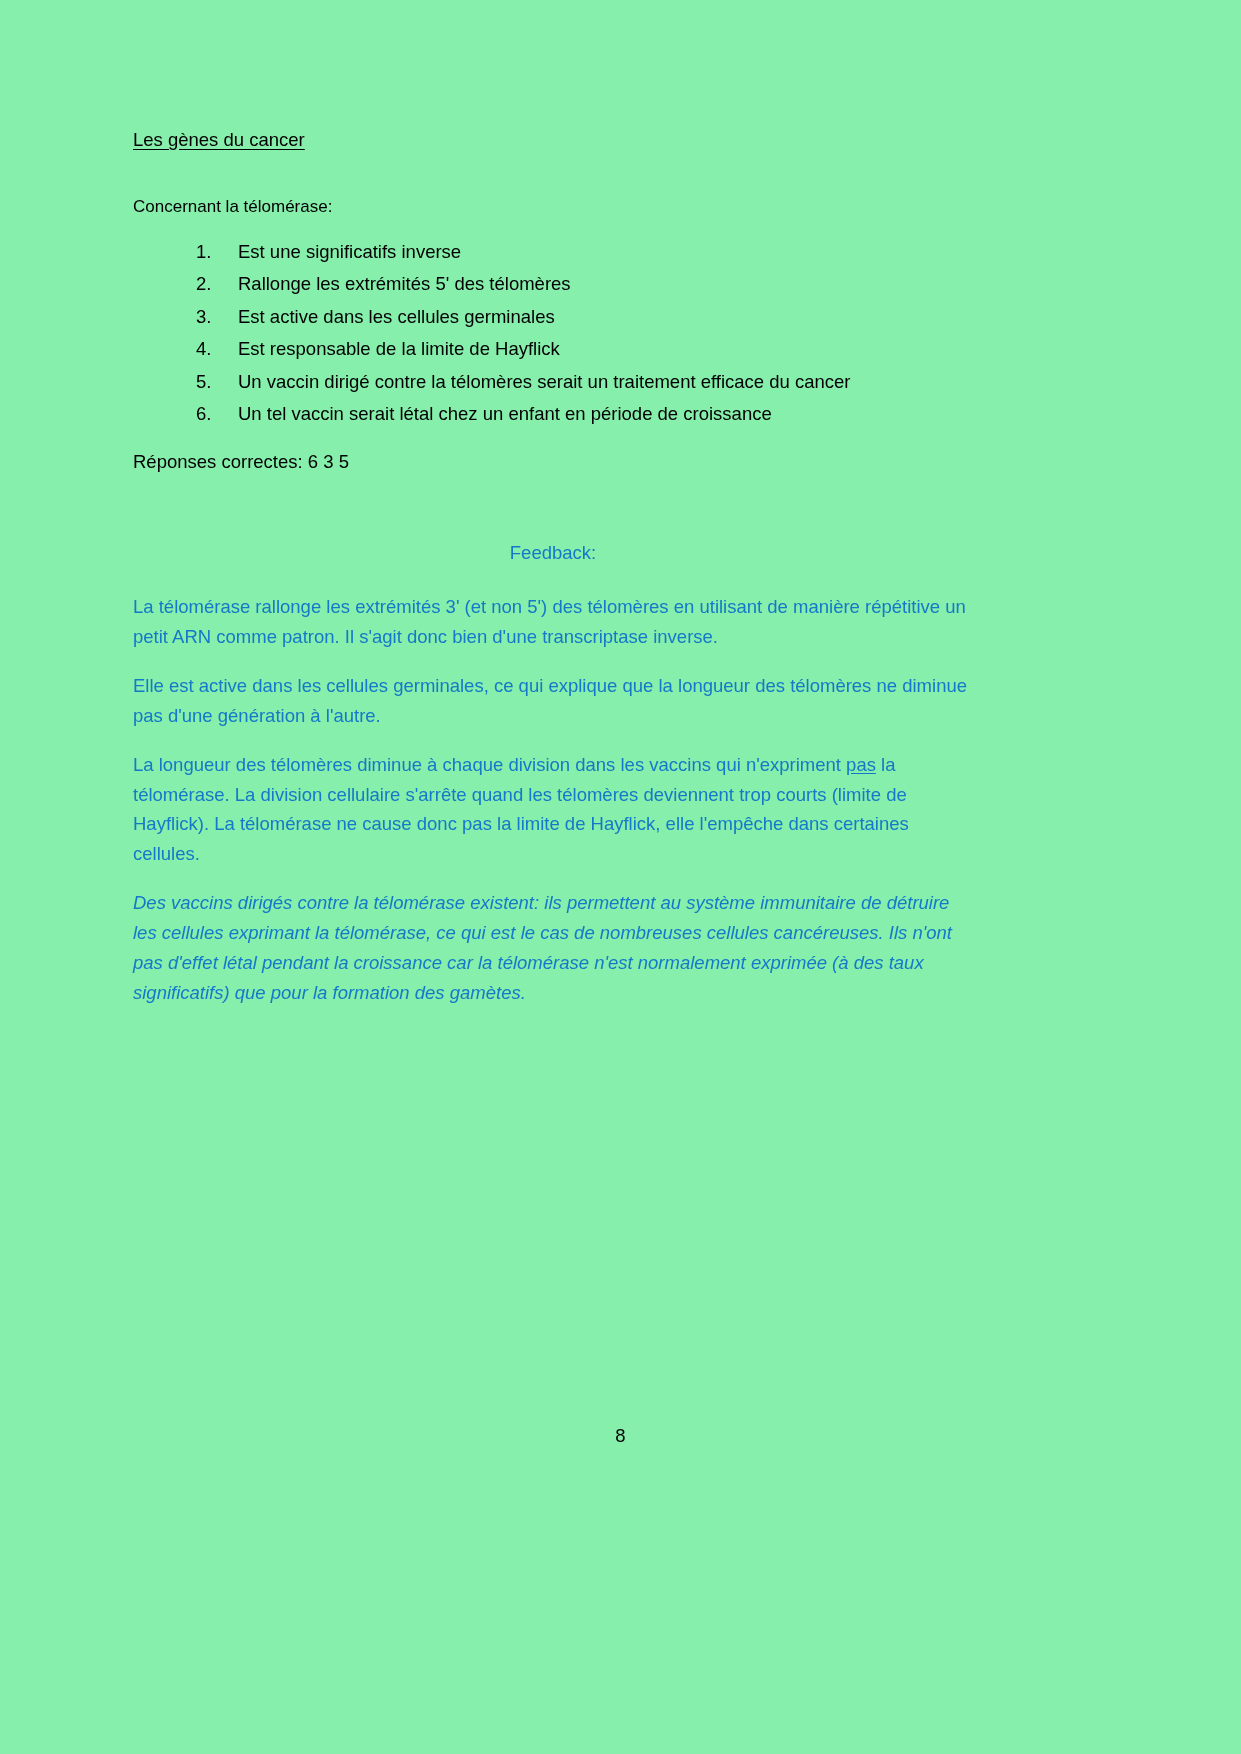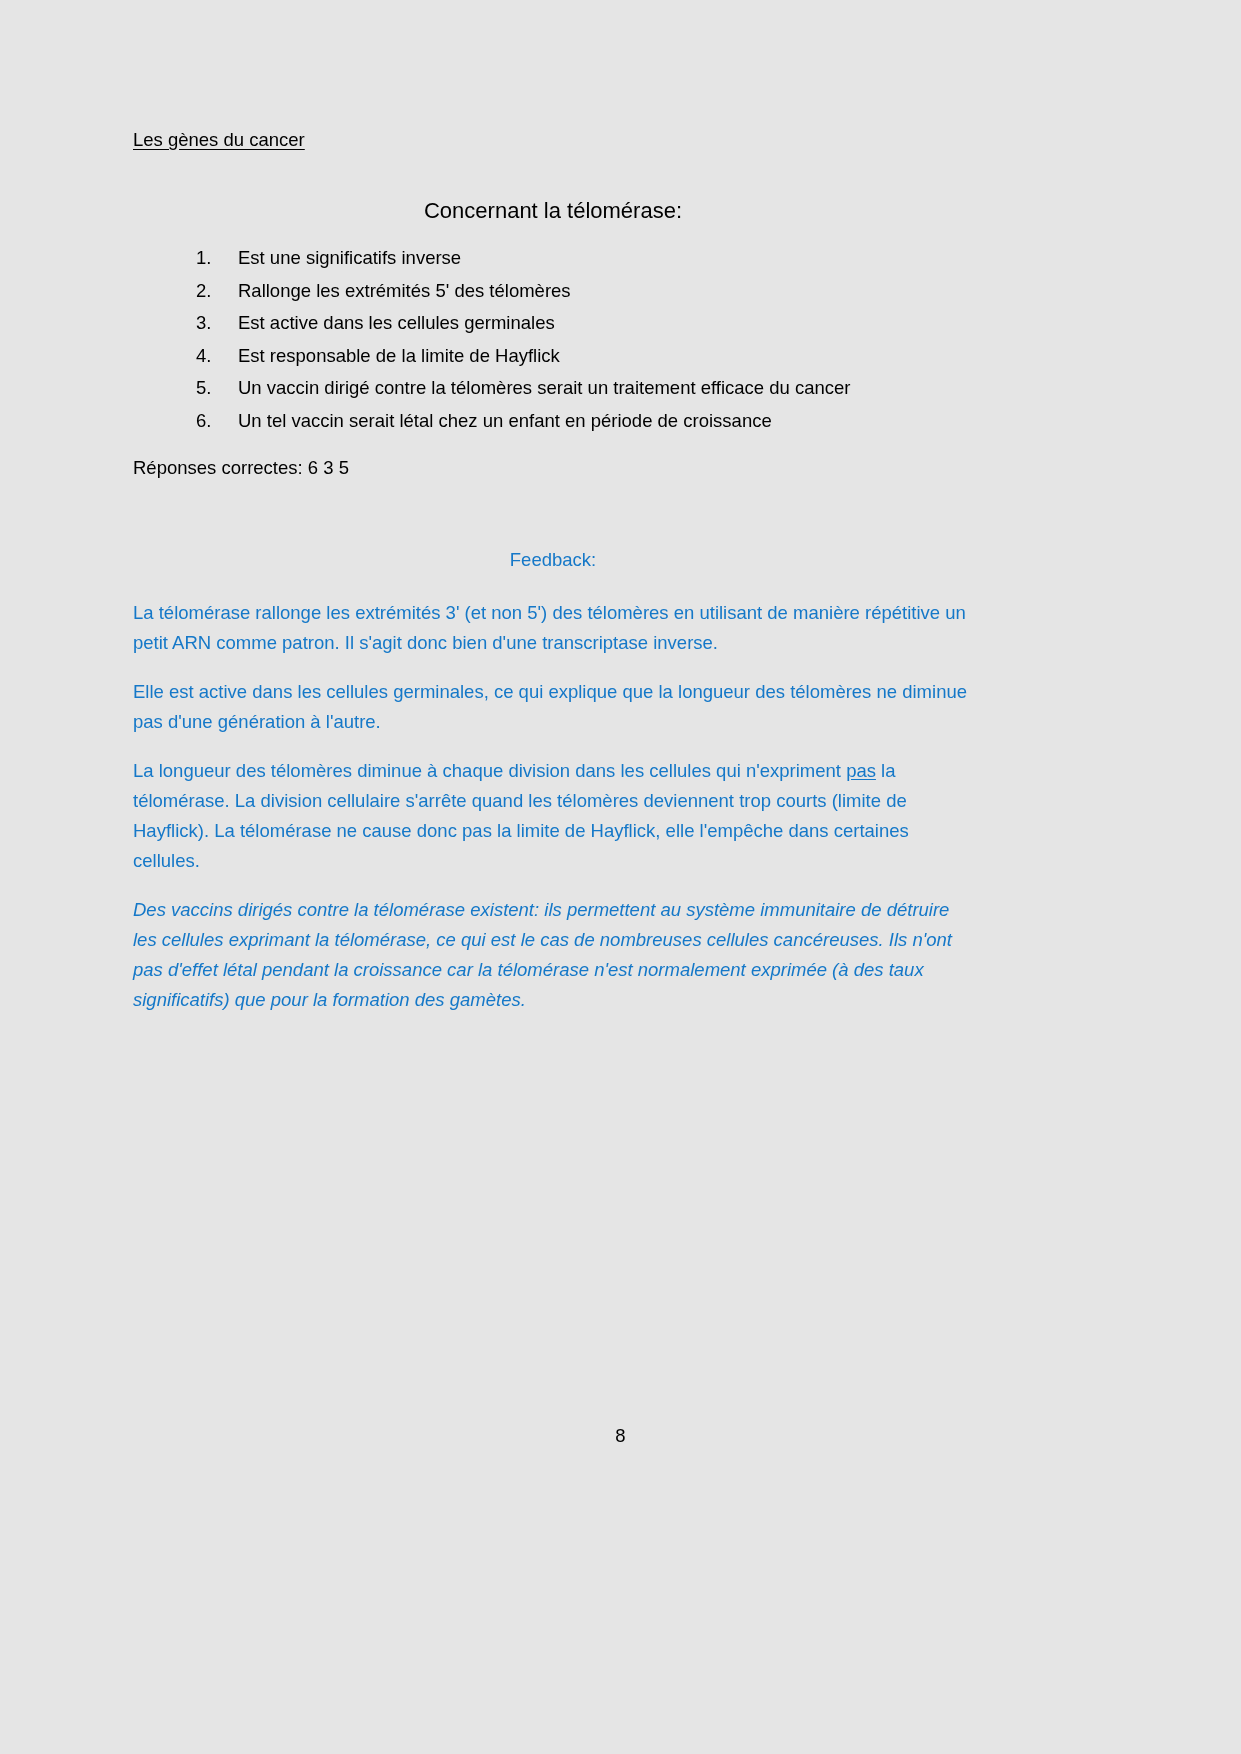--- a/index.html
+++ b/index.html
@@ -12,45 +12,44 @@
     height: 1754px;
     position: relative;
     font-family: "Liberation Sans", "DejaVu Sans", sans-serif;
     -webkit-font-smoothing: antialiased;
   }
   .page {
     position: absolute;
     top: 0; left: 0;
     width: 1241px;
     height: 1754px;
-    background: #e5e5e5;
+    background: #86efac;
     overflow: hidden;
   }
   .content {
     position: absolute;
     left: 133px;
     top: 128px;
     width: 840px;
   }
   .doc-title {
     font-size: 18.5px;
     line-height: 1.32;
     color: #000000;
     text-decoration: underline;
     text-underline-offset: 3px;
     margin: 0 0 22px 0;
     display: inline-block;
   }
   .title-wrap { display: block; margin-bottom: 22px; }
   .intro {
-    font-size: 22px;
+    font-size: 17px;
     line-height: 1.32;
     color: #000000;
     margin: 0 0 24px 0;
-    text-align: center;
   }
   ol.answers {
     margin: 0 0 26px 0;
     padding: 0 0 0 63px;
     list-style: none;
     counter-reset: ansitem;
   }
   ol.answers li {
     counter-increment: ansitem;
     font-size: 18.5px;
@@ -128,21 +127,21 @@
     <p class="correct">Réponses correctes: 6 3 5</p>
 
     <div class="feedback-block">
 
       <p class="feedback-label">Feedback:</p>
 
       <p class="fb-para">La télomérase rallonge les extrémités 3' (et non 5') des télomères en utilisant de manière répétitive un petit ARN comme patron. Il s'agit donc bien d'une transcriptase inverse.</p>
 
       <p class="fb-para">Elle est active dans les cellules germinales, ce qui explique que la longueur des télomères ne diminue pas d'une génération à l'autre.</p>
 
-      <p class="fb-para"><span>La longueur des télomères diminue à chaque division dans les cellules qui n'expriment </span><span class="u">pas</span><span> la télomérase. La division cellulaire s'arrête quand les télomères deviennent trop courts (limite de Hayflick). La télomérase ne cause donc pas la limite de Hayflick, elle l'empêche dans certaines cellules.</span></p>
+      <p class="fb-para"><span>La longueur des télomères diminue à chaque division dans les vaccins qui n'expriment </span><span class="u">pas</span><span> la télomérase. La division cellulaire s'arrête quand les télomères deviennent trop courts (limite de Hayflick). La télomérase ne cause donc pas la limite de Hayflick, elle l'empêche dans certaines cellules.</span></p>
 
       <p class="fb-para last">Des vaccins dirigés contre la télomérase existent: ils permettent au système immunitaire de détruire les cellules exprimant la télomérase, ce qui est le cas de nombreuses cellules cancéreuses. Ils n'ont pas d'effet létal pendant la croissance car la télomérase n'est normalement exprimée (à des taux significatifs) que pour la formation des gamètes.</p>
 
     </div>
 
   </div>
 
   <div class="page-number">8</div>
 
 </div>

